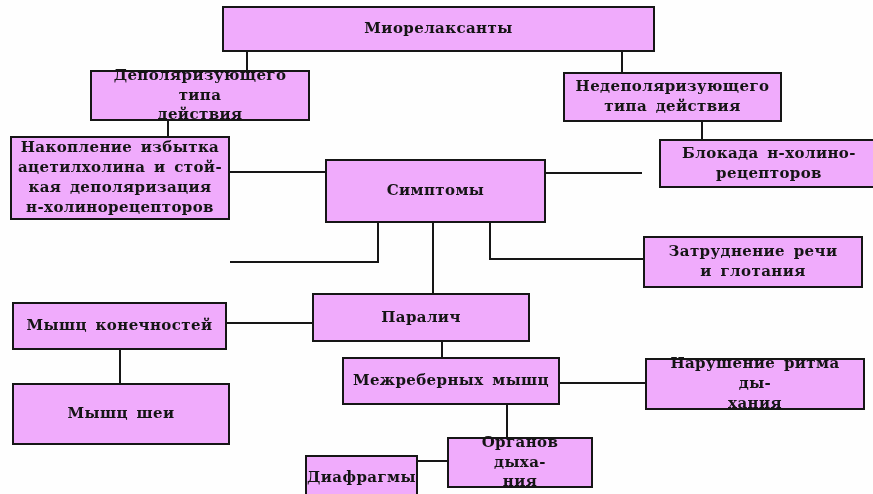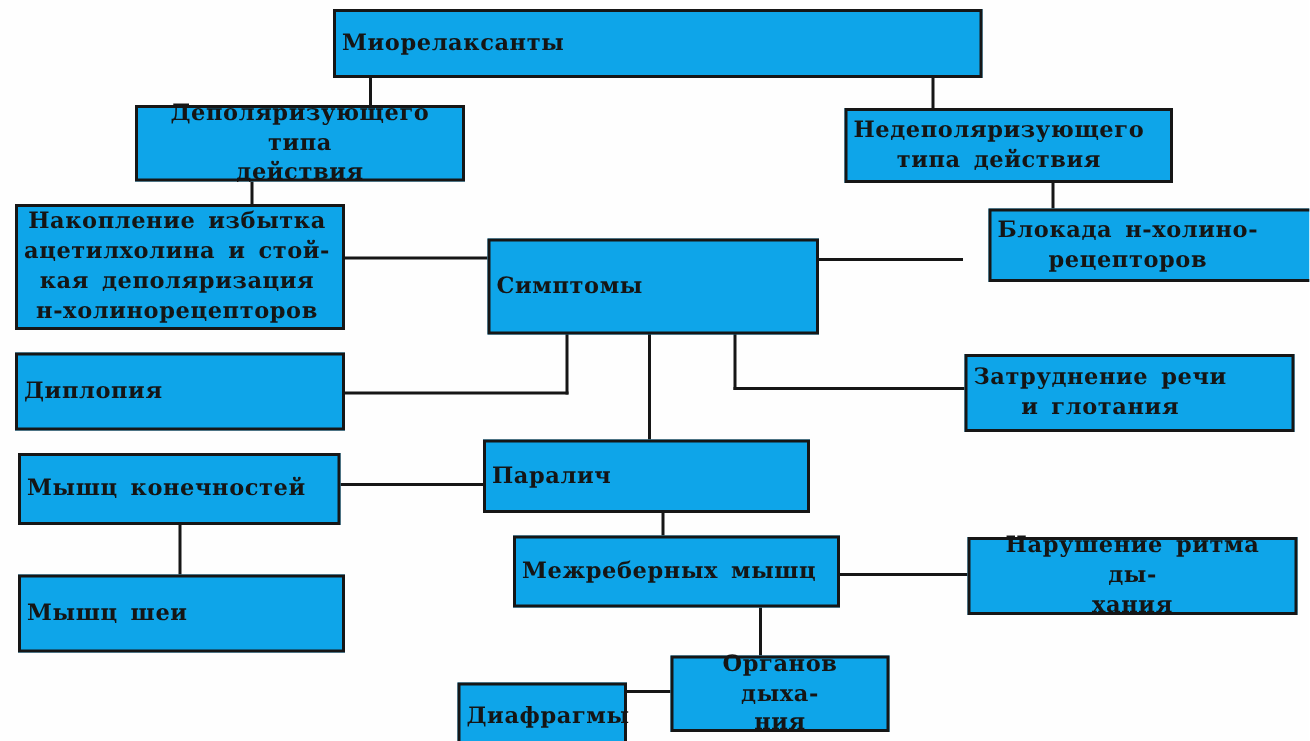--- a/index.html
+++ b/index.html
@@ -14,24 +14,24 @@
     background: #fefefe;
     font-family: "DejaVu Serif", serif;
     font-weight: bold;
     color: #151515;
     overflow: hidden;
   }
   .node {
     position: absolute;
     box-sizing: border-box;
     border: 2px solid #161616;
-    background: #0ea5e9;
+    background: #f0abfc;
     display: flex;
     align-items: center;
-    justify-content: flex-start;
+    justify-content: center;
     text-align: center;
     font-size: 15px;
     line-height: 1.32;
     letter-spacing: 0.4px;
     word-spacing: 3px;
     white-space: pre-line;
     z-index: 2;
   }
   .node span {
     display: block;
@@ -73,38 +73,35 @@
 
   <div class="node" style="left:325px; top:159px; width:221px; height:64px;">
     <span>Симптомы</span>
   </div>
 
   <div class="node" style="left:642px; top:139px; width:220px; height:49px;margin-left:17px;">
     <span>Блокада н-холино-
 рецепторов</span>
   </div>
 
-  <div class="node" style="left:10px;  top:235px; width:220px; height:52px;">
-    <span>Диплопия</span>
-  </div>
 
   <div class="node" style="left:643px; top:236px; width:220px; height:52px;">
     <span>Затруднение речи
 и глотания</span>
   </div>
 
   <div class="node" style="left:12px;  top:302px; width:215px; height:48px;">
     <span>Мышц конечностей</span>
   </div>
 
-  <div class="node" style="left:322px; top:293px; width:218px; height:49px;">
+  <div class="node" style="left:312px; top:293px; width:218px; height:49px;">
     <span>Паралич</span>
   </div>
 
-  <div class="node" style="left:12px;  top:383px; width:218px; height:52px;">
+  <div class="node" style="left:12px;  top:383px; width:218px; height:62px;">
     <span>Мышц шеи</span>
   </div>
 
   <div class="node" style="left:342px; top:357px; width:218px; height:48px;">
     <span>Межреберных мышц</span>
   </div>
 
   <div class="node" style="left:645px; top:358px; width:220px; height:52px;">
     <span>Нарушение ритма ды-
 хания</span>

